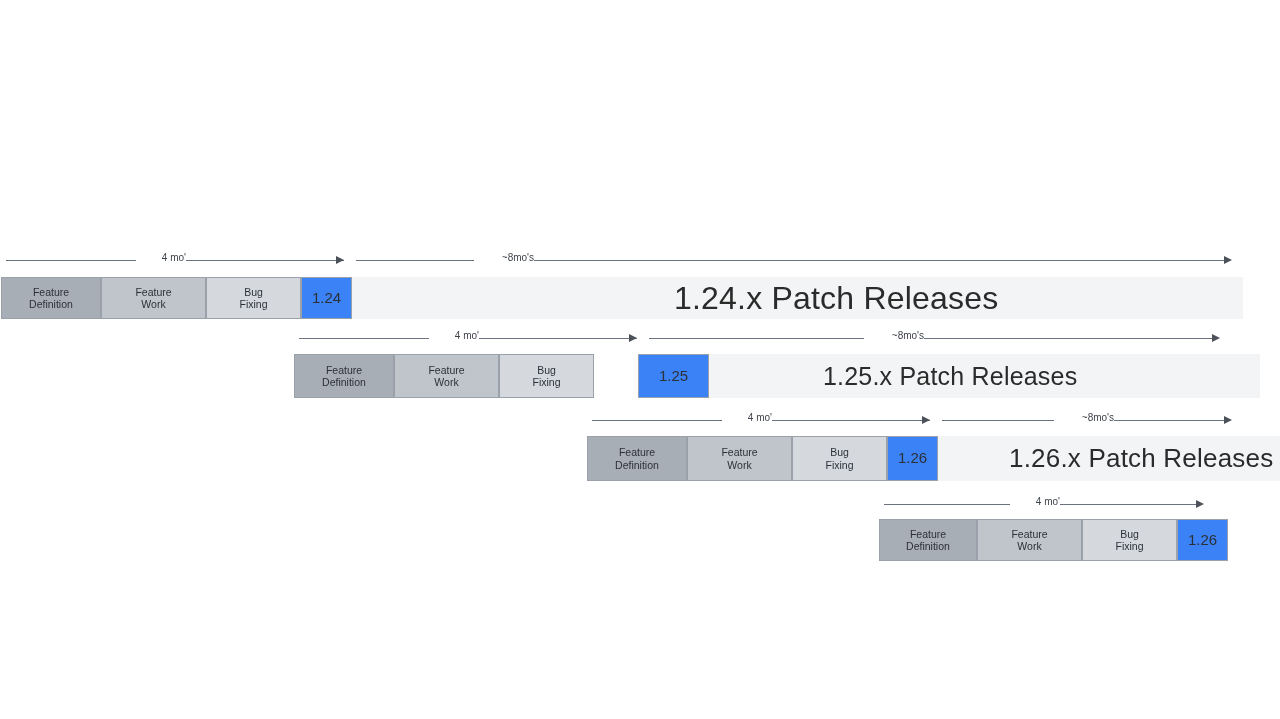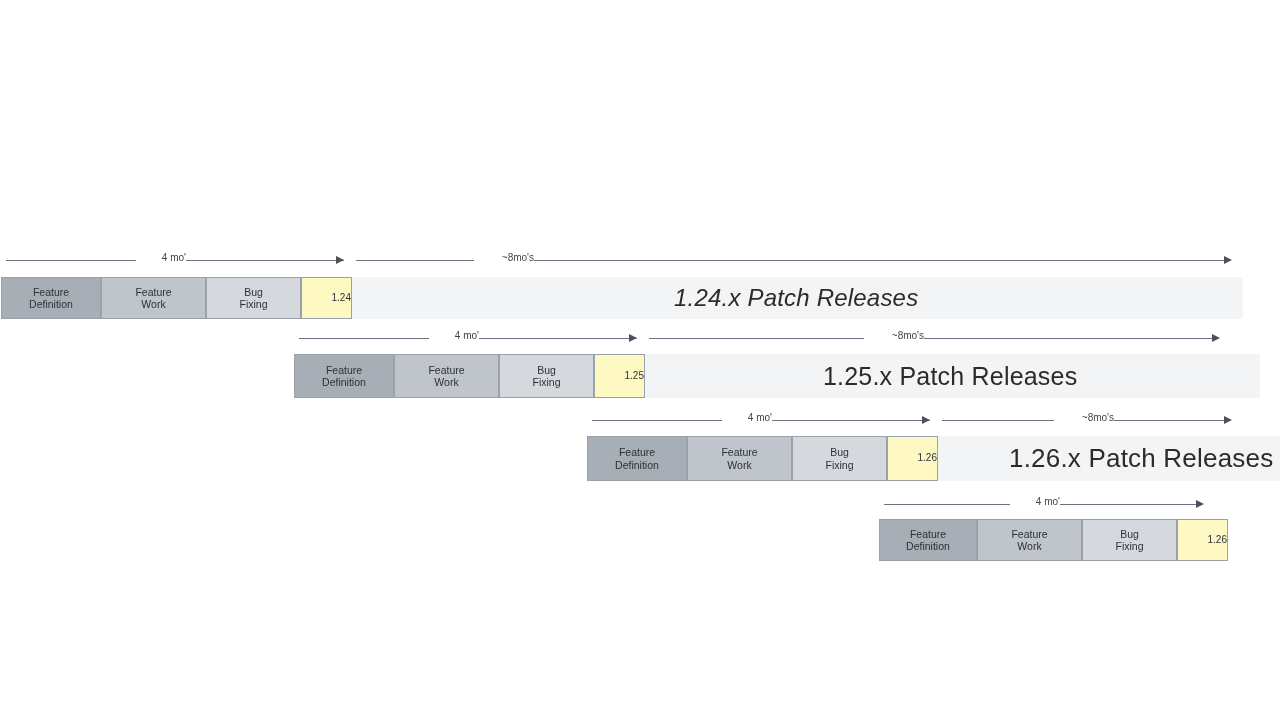--- a/index.html
+++ b/index.html
@@ -41,21 +41,21 @@
     font-size:10.5px;
     line-height:12.5px;
     color:#2c3138;
     text-align:center;
     white-space:nowrap;
   }
   .phase + .phase{border-left:1px solid #9aa1ab;}
   .p-def   {background:#a8aeb6;}
   .p-work  {background:#c0c5cb;}
   .p-bug   {background:#d5d9dd;}
-  .p-ver   {background:#fef9c3;font-size:10px;align-items:flex-end;}
+  .p-ver   {background:#3b82f6;font-size:15px;}
 
   
   .arrow-wrap{
     position:absolute;
     height:22px;
   }
   .arrow-line{
     position:absolute;
     top:10px;
     height:1px;
@@ -77,21 +77,21 @@
     white-space:nowrap;
     text-align:right;
   }
 </style>
 </head>
 <body>
 
 <div id="canvas">
 
   <div class="patch-band" style="left:352px;top:277px;width:891px;height:42px;">
-    <span class="patch-label" style="font-size:24px;margin-left:322px;font-style:italic;">1.24.x Patch Releases</span>
+    <span class="patch-label" style="font-size:32px;margin-left:322px;">1.24.x Patch Releases</span>
   </div>
 
   <div class="arrow-wrap" style="left:6px;top:250px;width:346px;">
     <div class="arrow-line" style="left:0px;width:130px;"></div>
     <div class="arrow-text" style="left:130px;width:50px;">4 mo'</div>
     <div class="arrow-line" style="left:180px;width:158px;"></div>
     <div class="arrow-head" style="left:330px;"></div>
   </div>
 
   <div class="arrow-wrap" style="left:356px;top:250px;width:880px;">
@@ -143,21 +143,21 @@
       <span>Definition</span>
     </div>
     <div class="phase p-work" style="width:105px;height:44px;">
       <span>Feature</span>
       <span>Work</span>
     </div>
     <div class="phase p-bug" style="width:95px;height:44px;">
       <span>Bug</span>
       <span>Fixing</span>
     </div>
-    <div class="phase p-ver" style="width:51px;height:44px;">
+    <div class="phase p-ver" style="width:71px;height:44px;margin-left:44px;">
       <span>1.25</span>
     </div>
   </div>
 
   <div class="patch-band" style="left:937px;top:436px;width:343px;height:45px;">
     <span class="patch-label" style="font-size:26px;margin-left:72px;">1.26.x Patch Releases</span>
   </div>
 
   <div class="arrow-wrap" style="left:592px;top:410px;width:346px;">
     <div class="arrow-line" style="left:0px;width:130px;"></div>

